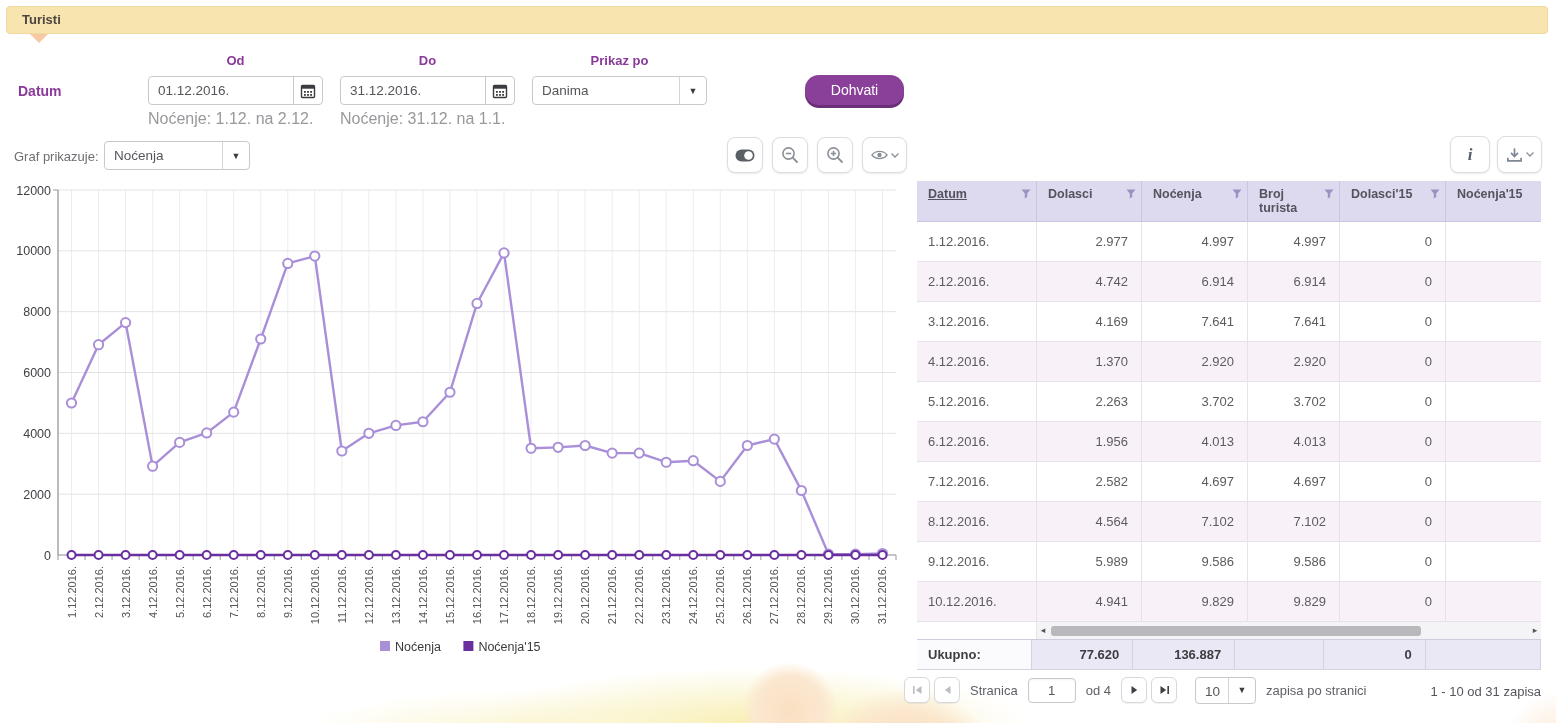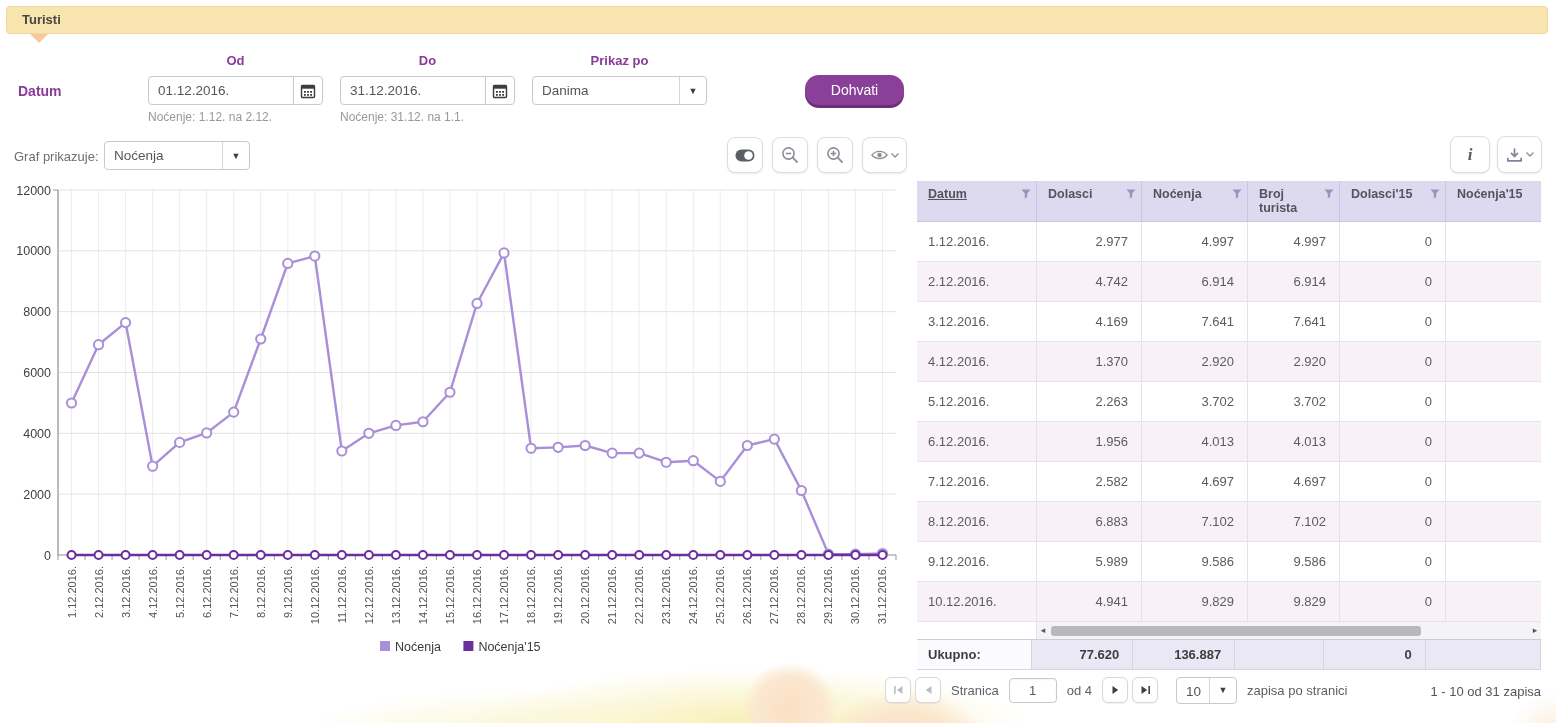--- a/index.html
+++ b/index.html
@@ -35,21 +35,21 @@
                  border-radius:4px; display:flex; align-items:stretch; }
   .input-value { flex:1; font-size:13.5px; color:#55565a; line-height:27px; padding-left:9px; }
   .input-btn   { width:29px; border-left:1px solid #c9c9cd; display:flex; align-items:center; justify-content:center; cursor:pointer; }
 
   .select { position:absolute; height:29px; background:#fff; border:1px solid #c9c9cd;
             border-radius:4px; display:flex; align-items:stretch; cursor:pointer; }
   .select-text  { flex:1; font-size:13.5px; color:#55565a; line-height:27px; padding-left:9px; white-space:nowrap; overflow:hidden; }
   .select-arrow { width:27px; border-left:1px solid #d5d5d9; display:flex; align-items:center; justify-content:center;
                   font-size:9px; color:#3c3c40; }
 
-  .hint { position:absolute; font-size:12px; color:#98989d; }
+  .hint { position:absolute; font-size:16px; color:#98989d; }
 
   .dohvati { position:absolute; left:805px; top:75px; width:99px; height:30px;
              background:#8a3f98; border:none; border-radius:14px; box-shadow:0 3px 0 #6b2e78;
              color:#fff; font-size:14px; font-family:inherit; cursor:pointer; }
 
   .graf-label { position:absolute; left:14px; top:149px; font-size:13px; color:#6d6e72; }
 
   .toolbar { position:absolute; left:727px; top:137px; display:flex; gap:9px; }
   .tool-btn { height:36px; width:36px; background:#fff; border:1px solid #dcdce2; border-radius:8px;
               box-shadow:0 1px 2px rgba(0,0,0,.08); display:flex; align-items:center; justify-content:center;
@@ -87,21 +87,21 @@
   .scroll-thumb { position:absolute; left:14px; width:370px; height:10px; background:#b9b9bd; border-radius:3px; cursor:grab; }
   .scroll-arrow.right { position:absolute; right:0; }
 
   .total-row { position:absolute; left:917px; top:639px; width:624px; height:31px; display:flex;
                border-top:1px solid #cfcade; border-bottom:1px solid #d8d3e2; overflow:hidden; }
   .t-cell { font-size:13px; font-weight:bold; color:#3d3d42; line-height:29px;
             padding:0 13px 0 11px; background:#e9e8f4; border-right:1px solid #d6d2e4; }
   .t-cell.label { background:#fbfafc; }
   .t-cell.num { text-align:right; }
 
-  .pager { position:absolute; left:885px; top:676px; height:28px; display:flex; align-items:center; }
+  .pager { position:absolute; left:904px; top:676px; height:28px; display:flex; align-items:center; }
   .pg-btn { width:26px; height:26px; background:#fff; border:1px solid #d8d8dc; border-radius:6px;
             box-shadow:0 1px 1px rgba(0,0,0,.06); display:flex; align-items:center; justify-content:center; cursor:pointer; }
   .pg-btn + .pg-btn { margin-left:4px; }
   .pg-text { font-size:13px; color:#5f5f66; margin:0 10px; }
   .pg-input { width:48px; height:25px; border:1px solid #c9c9cd; border-radius:4px; text-align:center;
               font-size:13px; color:#55565a; font-family:inherit; box-shadow:inset 0 1px 2px rgba(0,0,0,.05); }
   .size-select { position:static; width:61px; height:27px; margin-left:18px; }
   .records { position:absolute; right:15px; top:684px; font-size:13px; color:#55555c; }
 
   svg { display:block; }
@@ -479,21 +479,21 @@
         <div class="g-row">
           <div class="g-td" style="width:120px">7.12.2016.</div>
           <div class="g-td num" style="width:105px">2.582</div>
           <div class="g-td num" style="width:106px">4.697</div>
           <div class="g-td num" style="width:92px">4.697</div>
           <div class="g-td num" style="width:106px">0</div>
           <div class="g-td num" style="width:120px"></div>
         </div>
         <div class="g-row alt">
           <div class="g-td" style="width:120px">8.12.2016.</div>
-          <div class="g-td num" style="width:105px">6.883</div>
+          <div class="g-td num" style="width:105px">4.564</div>
           <div class="g-td num" style="width:106px">7.102</div>
           <div class="g-td num" style="width:92px">7.102</div>
           <div class="g-td num" style="width:106px">0</div>
           <div class="g-td num" style="width:120px"></div>
         </div>
         <div class="g-row">
           <div class="g-td" style="width:120px">9.12.2016.</div>
           <div class="g-td num" style="width:105px">5.989</div>
           <div class="g-td num" style="width:106px">9.586</div>
           <div class="g-td num" style="width:92px">9.586</div>

